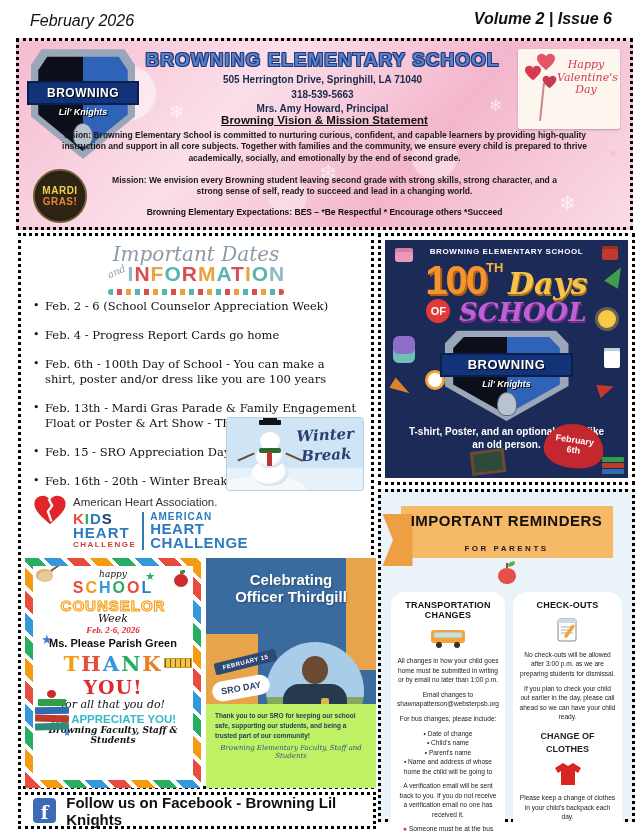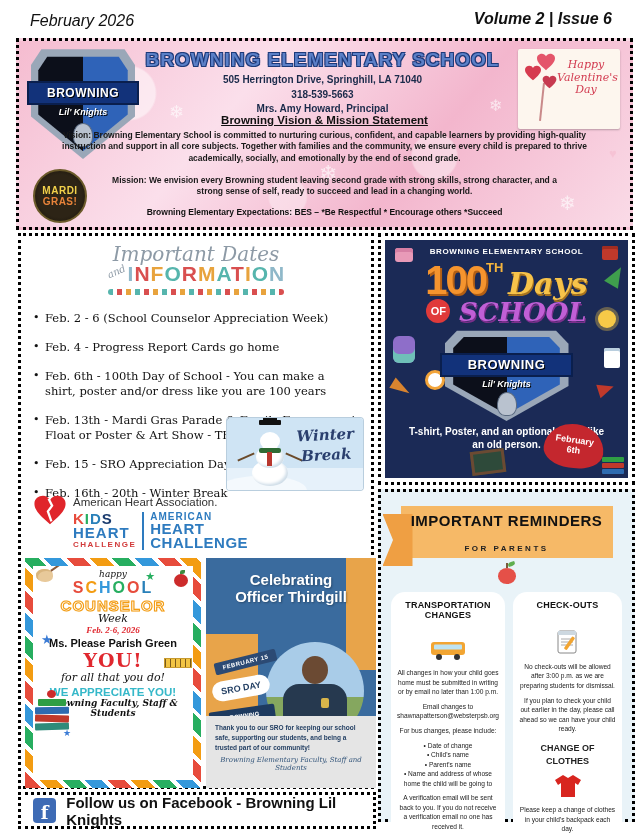--- a/index.html
+++ b/index.html
@@ -63,21 +63,21 @@
   
   .left-box { left:18px; top:233px; width:356px; height:556px; padding:6px 8px; }
   .dates-head { text-align:center; }
   .dates-script { font-family:"DejaVu Serif", serif; font-style:italic; font-size:20px; color:#8d9aa6; }
   .dates-line2 { position:relative; margin-top:-4px; }
   .dates-and { display:inline-block; transform:rotate(-24deg); font-family:"DejaVu Serif", serif; font-style:italic; font-size:10px; color:#8d9aa6; margin-right:2px; vertical-align:6px; }
   .dates-main { font-size:21px; font-weight:800; letter-spacing:1px; }
   .dates-dots { width:176px; height:6px; margin:3px auto 0;
     background:repeating-linear-gradient(90deg,#56b5ad 0 5px,transparent 5px 9px,#d94f4f 9px 14px,transparent 14px 18px,#e8a33d 18px 23px,transparent 23px 27px);
     border-radius:3px; }
-  .dates-list { list-style:none; margin-top:16px; }
+  .dates-list { list-style:none; margin-top:4px; }
   .dates-list li { font-family:"DejaVu Serif", serif; font-size:11.5px; line-height:1.3; margin:0 6px 14px 16px; position:relative; }
   .dates-list li::before { content:"•"; position:absolute; left:-12px; top:0; font-size:11px; }
   .dates-list li:nth-child(5), .dates-list li:nth-child(6) { width:200px; }
 
   
   .winter { position:absolute; right:8px; top:182px; width:136px; height:72px; border-radius:3px; overflow:hidden;
     background:linear-gradient(180deg,#cfe4f4 0 70%, #e6f1fa 70% 100%); box-shadow:0 0 0 1px #b9cede; }
   .snow-hill { position:absolute; left:-10px; bottom:-14px; width:90px; height:28px; background:#f4f9fd; border-radius:50%; }
   .snowman { position:absolute; left:18px; top:8px; width:50px; height:60px; }
   .sm-b { position:absolute; left:7px; bottom:0; width:36px; height:26px; background:#fff; border-radius:50%; box-shadow:inset -2px -2px 3px #cfdde8; }
@@ -150,21 +150,21 @@
   .op-title { position:relative; z-index:3; margin-top:14px; text-align:center; color:#fff; font-weight:800; font-size:15px; line-height:1.1; text-shadow:1px 1px 2px rgba(0,0,0,.3); }
   .op-photo { position:absolute; z-index:2; right:12px; top:84px; width:98px; height:98px; border-radius:50%;
     background:linear-gradient(180deg,#a9cce8 0 56%, #85a75f 56% 100%); overflow:hidden; }
   .op-head { position:absolute; left:50%; top:14px; transform:translateX(-50%); width:26px; height:28px; border-radius:50%; background:#6b4a33; }
   .op-torso { position:absolute; left:50%; top:42px; transform:translateX(-50%); width:64px; height:60px; border-radius:16px 16px 0 0; background:#26394f; }
   .op-badge { position:absolute; left:56%; top:56px; width:8px; height:10px; background:#d8b54a; border-radius:2px; }
   .op-chip { position:absolute; z-index:4; font-weight:bold; }
   .op-chip-date { left:8px; top:98px; transform:rotate(-14deg); background:#2c4a74; color:#fff; font-size:6px; padding:3px 8px; border-radius:2px; letter-spacing:.5px; }
   .op-chip-sro { left:6px; top:120px; transform:rotate(-10deg); background:#fff; color:#1d3a5f; font-size:9px; padding:5px 9px; border-radius:12px; }
   .op-chip-school { left:4px; top:150px; transform:rotate(-8deg); background:#1d3a5f; color:#fff; font-size:6px; padding:4px 7px; border-radius:2px; width:66px; text-align:center; line-height:1.4; }
-  .op-bottom { position:absolute; z-index:5; left:0; right:0; bottom:0; height:72px; background:#e5e5e5; padding:7px 9px 0; }
+  .op-bottom { position:absolute; z-index:5; left:0; right:0; bottom:0; height:84px; background:#bef264; padding:7px 9px 0; }
   .op-body { font-size:6.5px; font-weight:bold; color:#1d3a5f; line-height:1.5; }
   .op-sign { margin-top:4px; text-align:center; font-family:"DejaVu Serif", serif; font-style:italic; font-size:7px; color:#33557a; }
 
   
   .r100-box { left:378px; top:233px; width:257px; height:252px; padding:4px; }
   .poster100 { position:relative; width:100%; height:100%; background:#1b2a56; text-align:center; overflow:hidden; }
   .p1-school { margin-top:7px; color:#fff; font-weight:bold; font-size:8px; letter-spacing:.6px; }
   .p1-line1 { margin-top:2px; }
   .p1-100 { font-size:40px; font-weight:900; color:#f5942e; text-shadow:2px 2px 0 #b35f14; letter-spacing:-2px; }
   .p1-th { font-size:13px; font-weight:900; color:#f5b43d; vertical-align:22px; }
@@ -202,21 +202,21 @@
   .rem-banner-main::before { content:""; position:absolute; left:-18px; top:8px; width:30px; height:100%; background:#ef9f43;
     clip-path:polygon(0 0,100% 0,100% 100%,0 100%,35% 50%); z-index:-1; }
   .rem-title { font-size:15px; font-weight:900; letter-spacing:.5px; color:#111; }
   .rem-sub { font-size:8px; font-weight:bold; letter-spacing:2.5px; color:#222; margin-top:15px; }
   .rem-apple { width:18px; height:16px; background:#e55048; border-radius:50% 50% 48% 48%; margin:10px auto 6px; position:relative; }
   .rem-apple::before { content:""; position:absolute; left:8px; top:-5px; width:2px; height:5px; background:#7a5a3a; }
   .rem-apple::after { content:""; position:absolute; left:10px; top:-6px; width:7px; height:4px; background:#5fae4f; border-radius:50% 0; transform:rotate(-20deg); }
   .rem-cards { display:flex; gap:8px; padding:2px 10px 0; align-items:flex-start; }
   .rem-card { flex:1; background:#fff; border-radius:14px; padding:8px 6px 10px; text-align:center;
     font-size:6.6px; color:#222; line-height:1.45; }
-  .rem-card h3 { font-size:9px; font-weight:800; letter-spacing:.2px; line-height:1.15; margin-bottom:16px; color:#111; }
+  .rem-card h3 { font-size:9px; font-weight:800; letter-spacing:.2px; line-height:1.15; margin-bottom:4px; color:#111; }
   .rem-card p { margin-bottom:5px; }
   .rem-card .icon { margin:2px auto 5px; }
   .rem-bullets { list-style:none; text-align:center; margin-bottom:5px; }
   .rem-bullets li::before { content:"•  "; }
   .rem-dotline::before { content:"● "; color:#e03a3a; font-size:7px; }
   .rem-dotline::after { content:" ●"; color:#e03a3a; font-size:7px; }
   .rem-clothes-title { font-size:9px; font-weight:800; margin:8px 0 4px; }
 
   
   .footer-box { left:18px; top:792px; width:358px; height:37px; display:flex; align-items:center; gap:10px; padding-left:12px; }
@@ -359,20 +359,21 @@
               <i></i>
               <span class="bapple"></span>
             </div>
 
           <div class="cp-happy">happy</div>
           <div class="cp-school"><span style="color: rgb(231, 76, 60);">S</span><span style="color: rgb(243, 156, 18);">C</span><span style="color: rgb(52, 152, 219);">H</span><span style="color: rgb(39, 174, 96);">O</span><span style="color: rgb(231, 76, 60);">O</span><span style="color: rgb(41, 128, 185);">L</span></div>
           <div class="cp-counselor">COUNSELOR</div>
           <div class="cp-week">Week</div>
           <div class="cp-dates">Feb. 2-6, 2026</div>
           <div class="cp-name">Ms. Please Parish Green</div>
+          <div class="cp-thank"><span style="color: rgb(243, 156, 18);">T</span><span style="color: rgb(231, 76, 60);">H</span><span style="color: rgb(52, 152, 219);">A</span><span style="color: rgb(39, 174, 96);">N</span><span style="color: rgb(230, 126, 34);">K</span></div>
           <div class="cp-you">YOU!</div>
           <div class="cp-forall">for all that you do!</div>
           <div class="cp-appr">WE APPRECIATE YOU!</div>
           <div class="cp-sign">Browning Faculty, Staff &amp; Students</div>
         </div>
       </div>
 
       <div class="opost">
         <div class="op-gold-r"></div>
         <div class="op-gold-l"></div>

